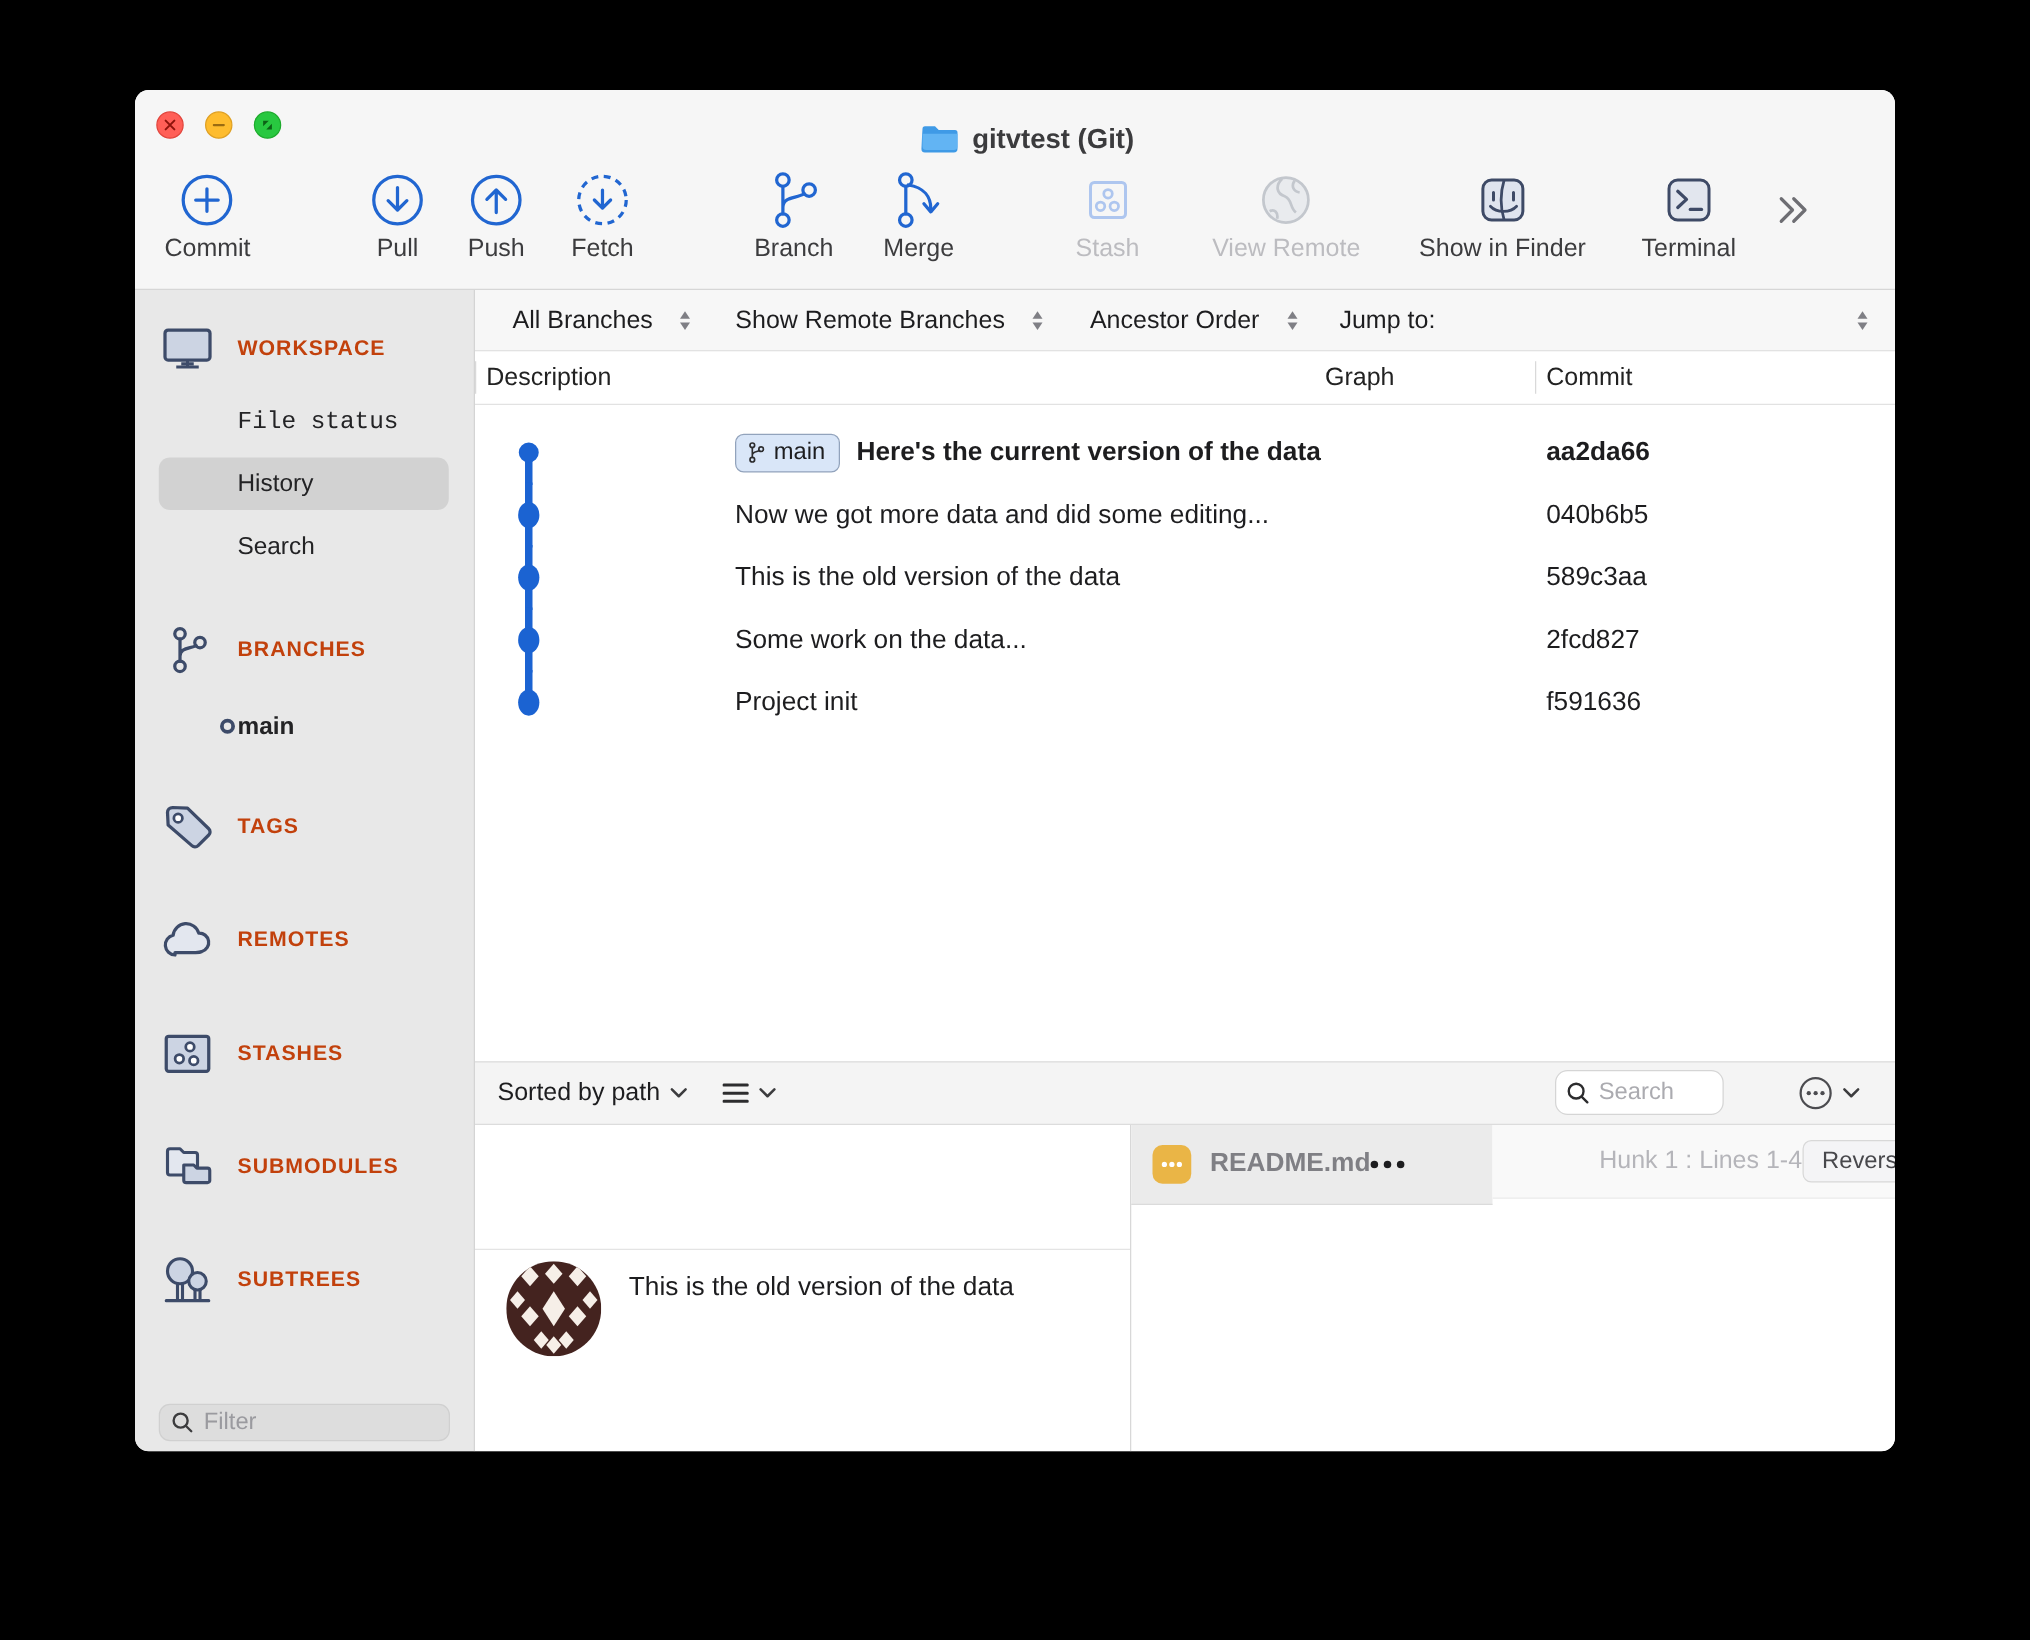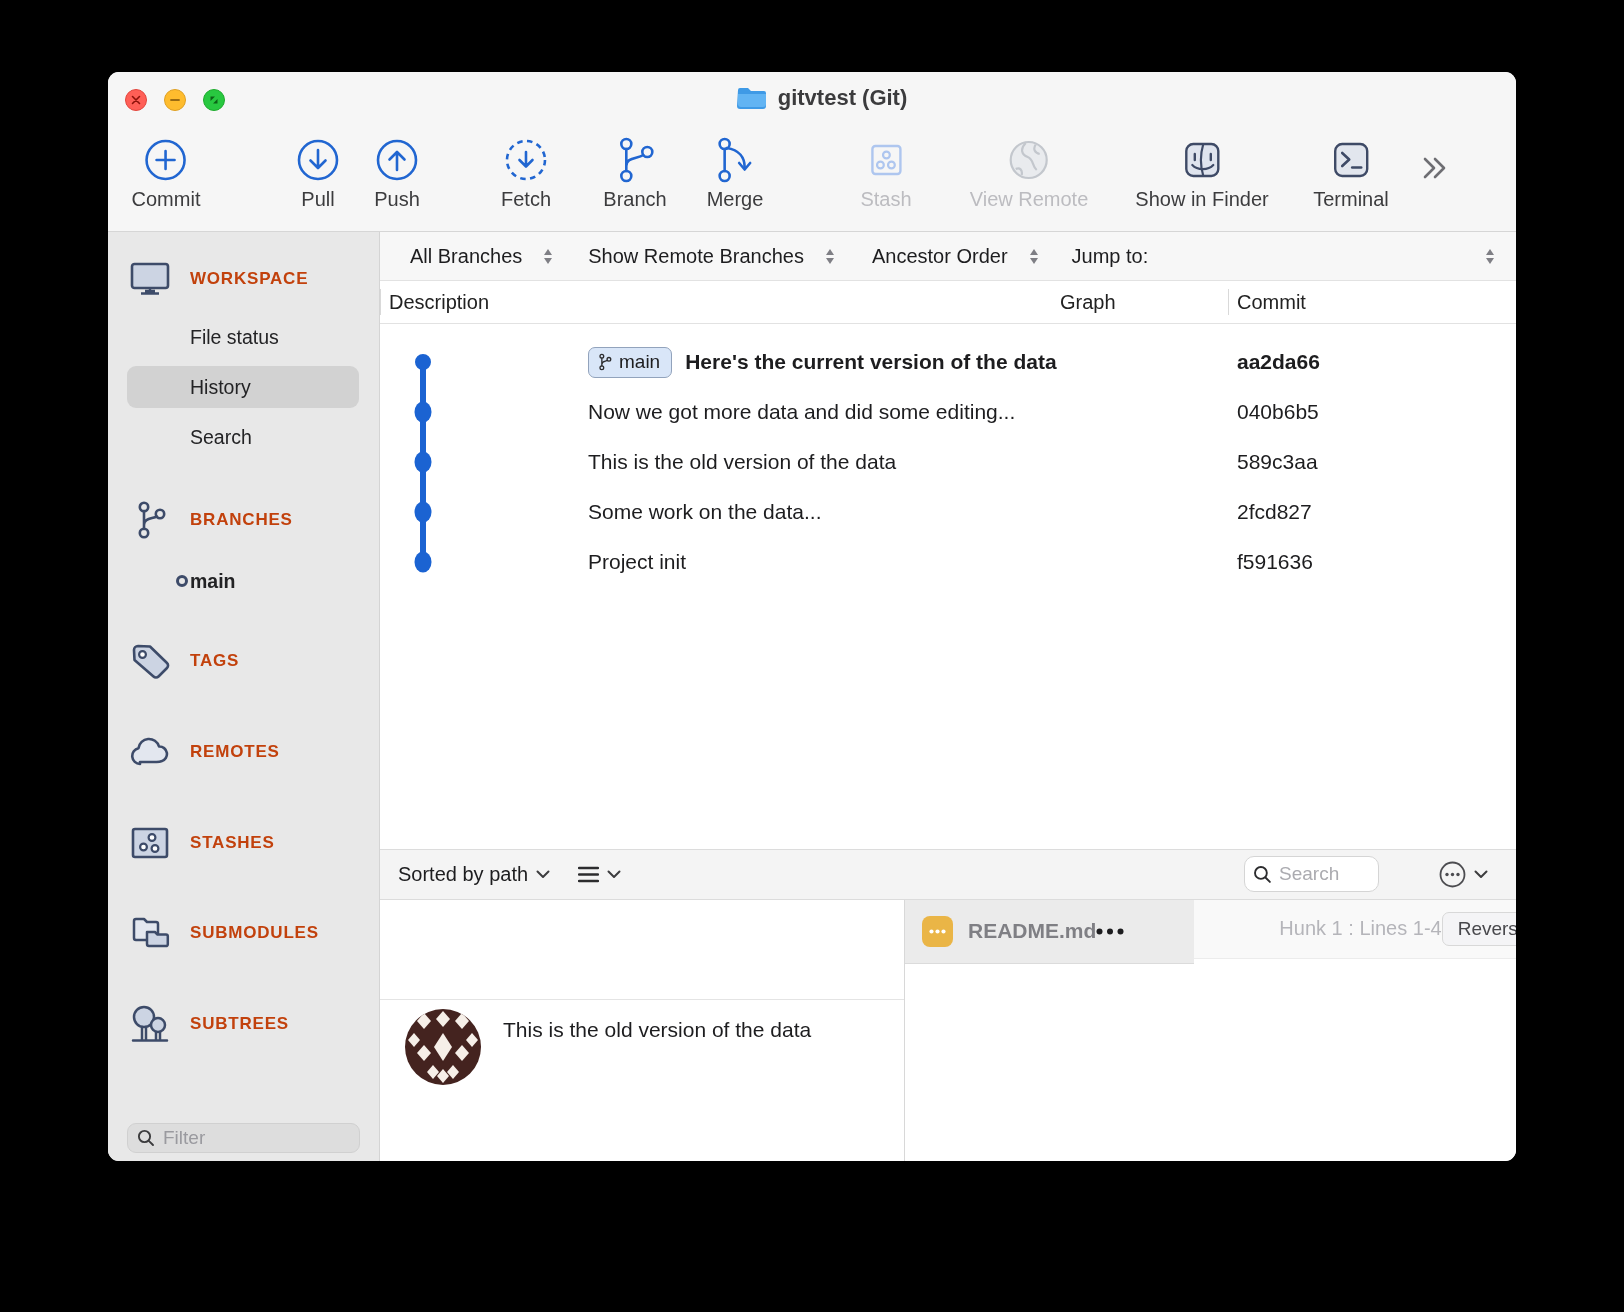--- a/index.html
+++ b/index.html
@@ -10,21 +10,21 @@
     -webkit-font-smoothing:antialiased;
   }
   .window {
     position:absolute; left:108px; top:72px; width:1408px; height:1089px;
     background:#fff; border-radius:11px; overflow:hidden;
     box-shadow:0 30px 70px rgba(0,0,0,.65);
     display:flex; flex-direction:column;
   }
   
   .header { background:#f6f6f6; border-bottom:1px solid #d6d6d6; height:160px; position:relative; flex:none; }
-  .titlebar { height:52px; position:relative; display:flex; align-items:center; justify-content:center;padding-left:20px; }
+  .titlebar { height:52px; position:relative; display:flex; align-items:flex-end; justify-content:center;padding-left:20px; }
   .traffic { position:absolute; left:17px; top:17px; display:flex; gap:17px; }
   .tl { width:22px; height:22px; border-radius:50%; display:flex; align-items:center; justify-content:center; }
   .tl.red { background:#ff5f57; border:1px solid #e2463d; }
   .tl.yellow { background:#febc2e; border:1px solid #dfa023; }
   .tl.green { background:#28c840; border:1px solid #1eab2d; }
   .win-title { font-size:22px; font-weight:700; color:#3b3b3d; display:flex; align-items:center; gap:11px; }
   .toolbar { position:absolute; top:52px; left:0; right:0; height:108px; }
   .tool { position:absolute; top:12px; transform:translateX(-50%); text-align:center; cursor:default; }
   .tool .ic { height:48px; display:flex; align-items:center; justify-content:center; }
   .tool .lbl { font-size:20px; color:#3c3c3e; margin-top:4px; white-space:nowrap; }
@@ -153,21 +153,21 @@
       </div>
       <div class="tool" style="left:289px;">
         <div class="ic">
             <svg width="48" height="48" viewBox="0 0 48 48">
               <circle cx="24" cy="24" r="19" fill="none" stroke="#2166d1" stroke-width="2.6"></circle>
               <path d="M24 34 V17 M16.5 23.5 L24 16 L31.5 23.5" stroke="#2166d1" stroke-width="2.6" fill="none" stroke-linecap="round" stroke-linejoin="round"></path>
             </svg>
           </div>
         <div class="lbl">Push</div>
       </div>
-      <div class="tool" style="left:374px;margin-left:44px;">
+      <div class="tool" style="left:374px;">
         <div class="ic">
             <svg width="48" height="48" viewBox="0 0 48 48">
               <circle cx="24" cy="24" r="19" fill="none" stroke="#2166d1" stroke-width="2.6" stroke-dasharray="5.5 4.5"></circle>
               <path d="M24 16 V30 M17.5 24 L24 30.5 L30.5 24" stroke="#2166d1" stroke-width="2.6" fill="none" stroke-linecap="round" stroke-linejoin="round"></path>
             </svg>
           </div>
         <div class="lbl">Fetch</div>
       </div>
       <div class="tool" style="left:527px;">
         <div class="ic">
@@ -245,21 +245,21 @@
     <div class="sidebar">
       <div class="side-row" style="top:25px;">
         <span class="sic">
             <svg width="40" height="34" viewBox="0 0 40 34">
               <rect x="2" y="2" width="36" height="24" rx="2.5" fill="#ccd4e3" stroke="#3d4b69" stroke-width="2.6"></rect>
               <path d="M20 26 V31 M11 31.5 H29 M15 29 H25" stroke="#3d4b69" stroke-width="2.4"></path>
             </svg>
           </span>
         <span class="sec-lbl">WORKSPACE</span>
       </div>
-      <div class="side-item" style="top:84px;">
+      <div class="side-item" style="top:84px;font-family:Liberation Mono, monospace;">
           <span>File status</span>
         </div>
       <div class="side-item selected" style="top:134px;">
           <span>History</span>
         </div>
       <div class="side-item" style="top:184px;">
           <span>Search</span>
         </div>
 
       <div class="side-row" style="top:266px;">

